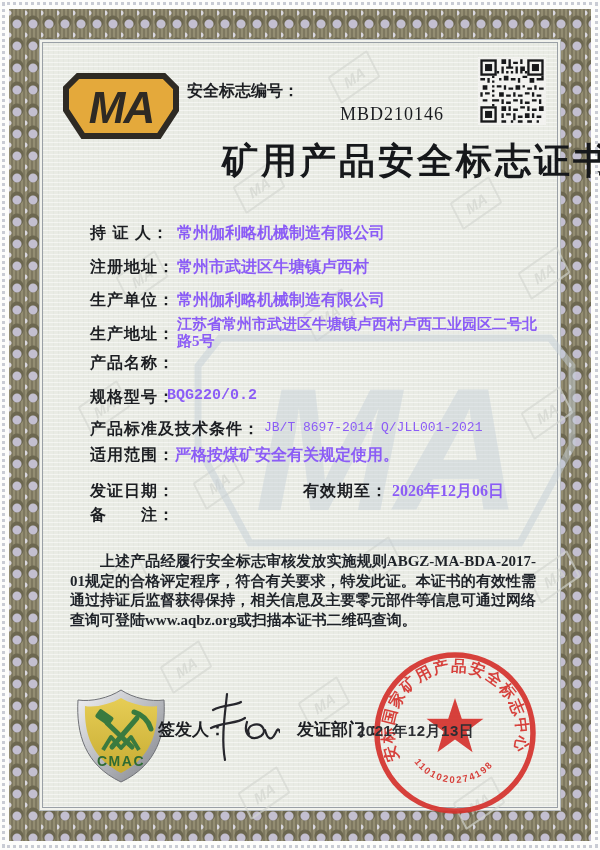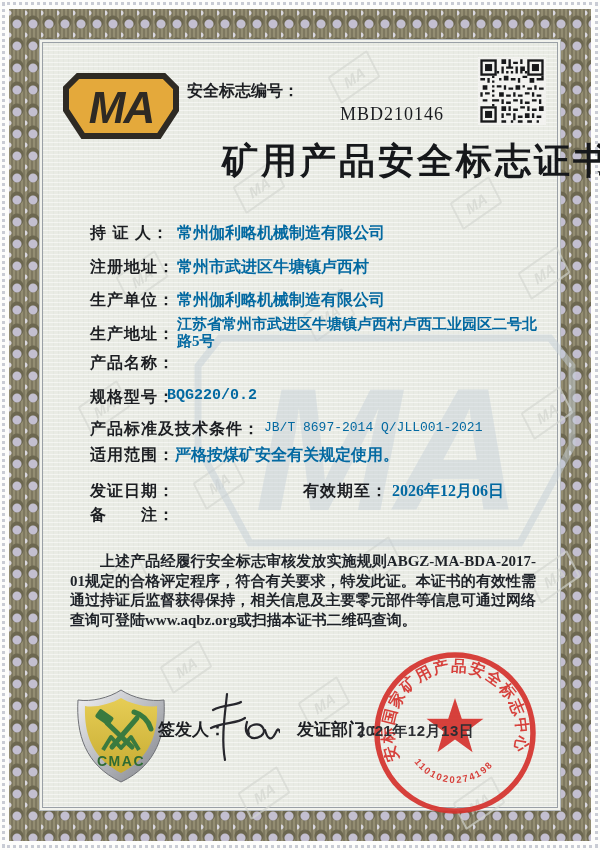--- a/index.html
+++ b/index.html
@@ -18,21 +18,21 @@
            repeating-linear-gradient(0deg, rgba(255,255,255,.5) 0 1px, rgba(0,0,0,0) 1px 4px),
            repeating-linear-gradient(90deg, rgba(190,200,190,.12) 0 1px, rgba(0,0,0,0) 1px 5px);
          border:1px solid #9aa0a6; box-shadow:0 0 0 2px #f1f2ec, 0 0 0 3px #b9bec2;}
   .wm{position:absolute;width:44px;height:26px;border:2px solid #d4d7d1;border-radius:2px;
       transform:rotate(-35deg) skewX(-8deg);color:#d1d4ce;
       font:700 italic 15px "Liberation Sans",sans-serif;
       display:flex;align-items:center;justify-content:center;opacity:.65;z-index:1;}
   .bigwm{position:absolute;left:190px;top:328px;z-index:1;opacity:.5;}
   .content{position:absolute;inset:0;z-index:3;}
   .flabel{position:absolute;font:600 16px/1.25 "Liberation Sans",sans-serif;color:#1c1e22;letter-spacing:1px;white-space:nowrap;}
-  .fvalue{position:absolute;font:600 16px/1.25 "Liberation Serif",serif;color:#0369a1;white-space:nowrap;}
+  .fvalue{position:absolute;font:600 16px/1.25 "Liberation Serif",serif;color:#8b5cf6;white-space:nowrap;}
   .wrapv{white-space:normal;line-height:17px;}
   .fmono{font-family:Liberation Mono, monospace;font-weight:700;}
   .certno-label{position:absolute;left:187px;top:81px;font:600 16px/1.2 "Liberation Sans",sans-serif;color:#1c1e22;}
   .certno-value{position:absolute;left:340px;top:80px;font:400 18px/1.2 "Liberation Serif",serif;color:#1b1d21;letter-spacing:1px;margin-top:24px;}
   .title{position:absolute;left:12px;top:140px;width:100%;text-align:right;
          font:700 36px/1.2 "Liberation Serif",serif;color:#16181b;letter-spacing:3px;}
   .para{position:absolute;left:70px;top:552px;width:466px;text-indent:2em;text-align:justify;
         font:600 15px/19.5px "Liberation Serif",serif;color:#1f2329;}
   .sig-label{position:absolute;left:158px;top:720px;font:600 17px/1.2 "Liberation Sans",sans-serif;color:#1c1e22;}
   .dept-label{position:absolute;left:297px;top:720px;font:600 17px/1.2 "Liberation Sans",sans-serif;color:#1c1e22;}

